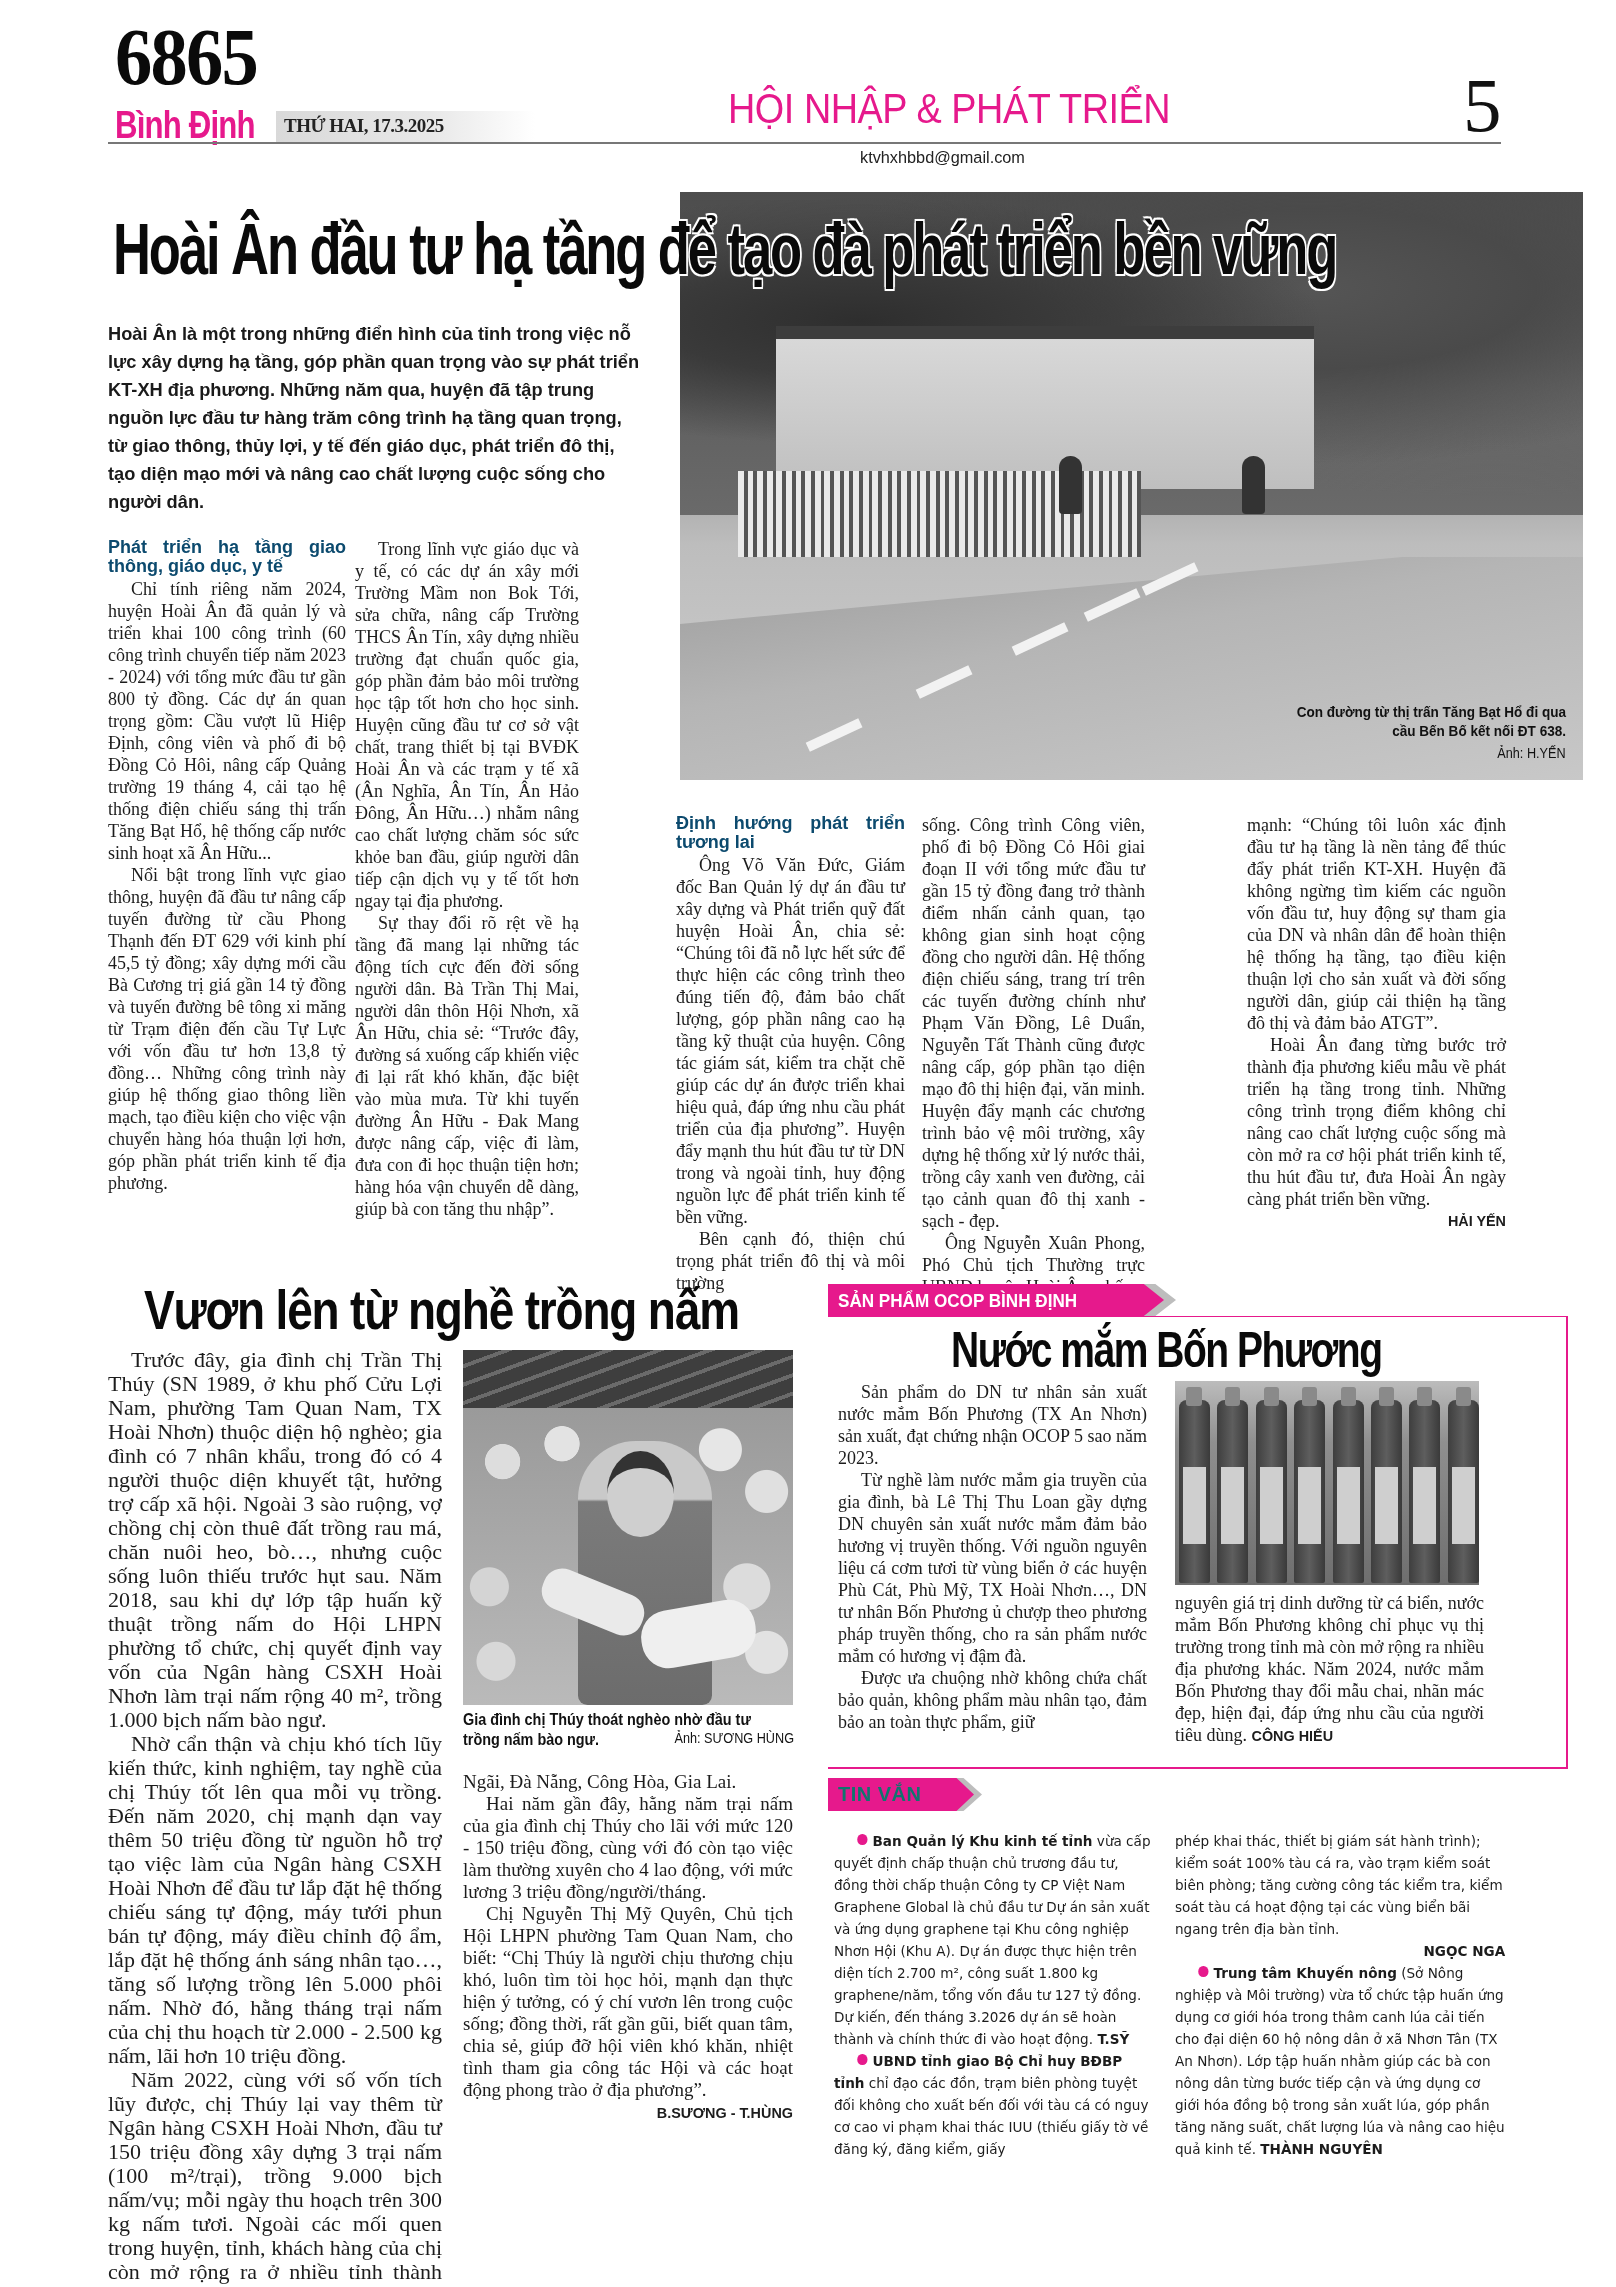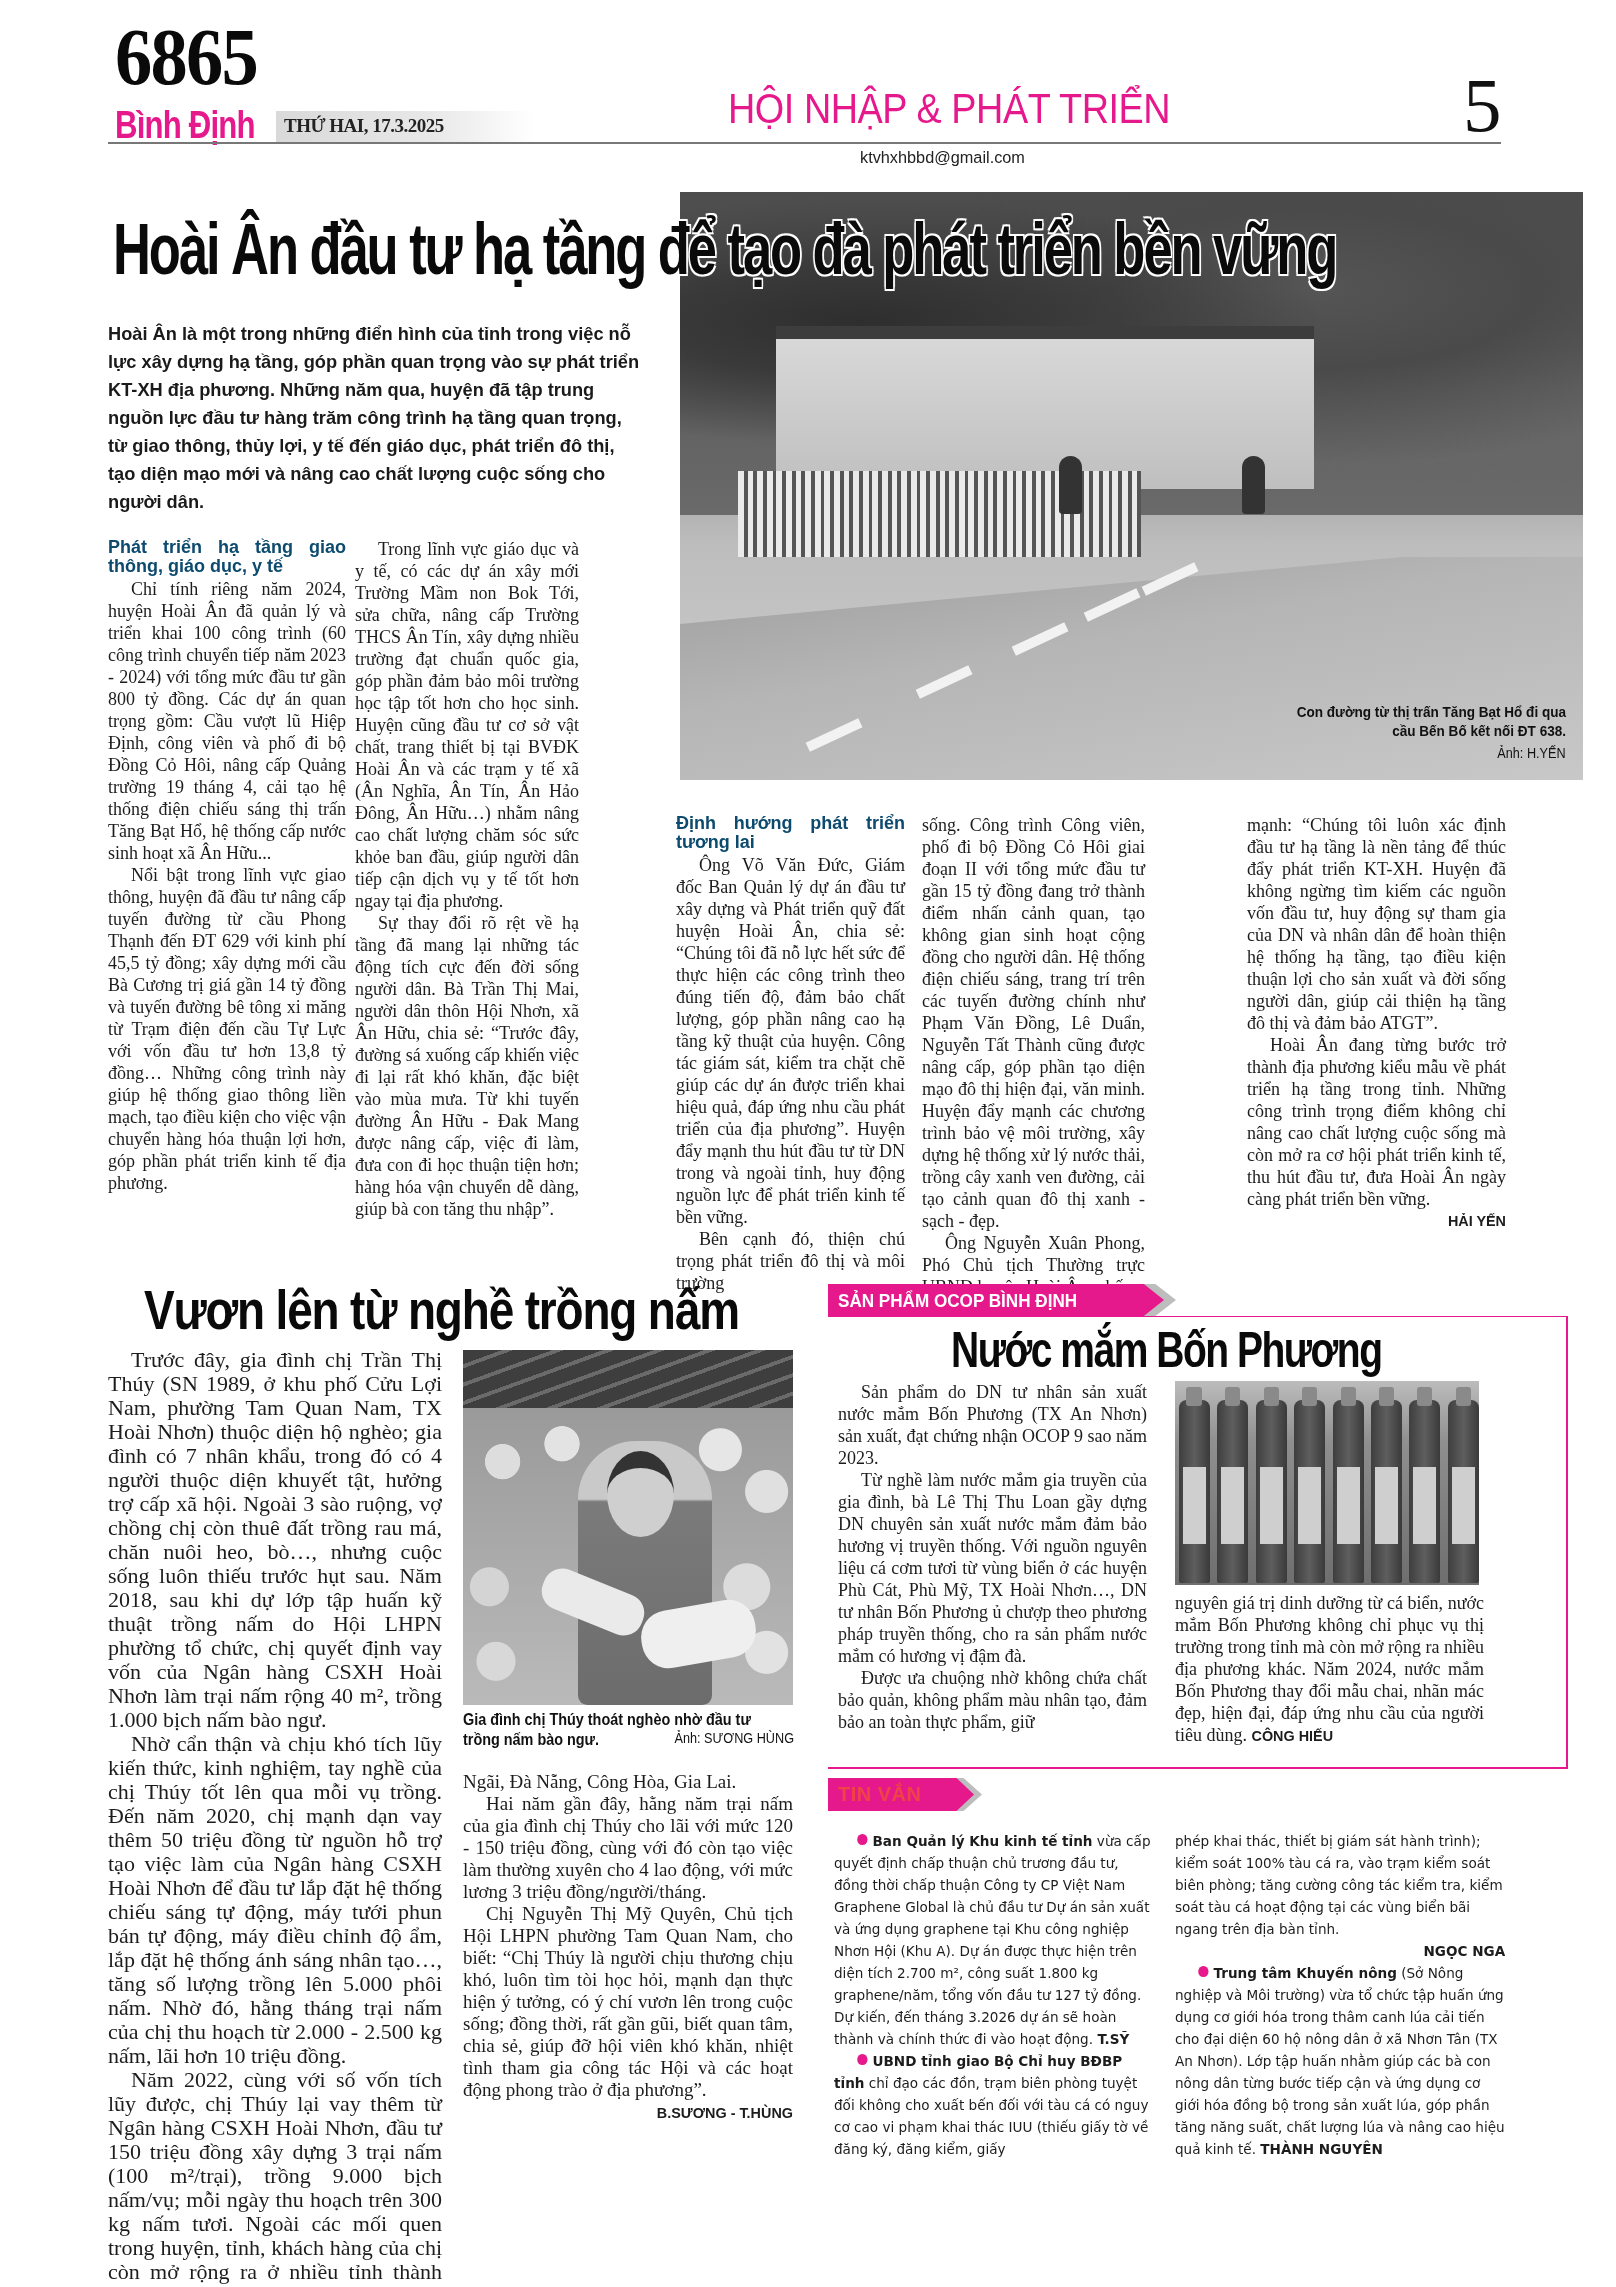--- a/index.html
+++ b/index.html
@@ -84,21 +84,21 @@
   #bottles-photo { left: 1175px; top: 1381px; width: 304px; height: 204px; overflow: hidden; background: linear-gradient(180deg,#bcbcbc 0%, #8f8f8f 30%, #6e6e6e 100%); }
   #bottles-photo .bottle { position:absolute; top:19px; width:31px; height:183px; background: linear-gradient(90deg,#3e3e3e,#5e5e5e 50%,#3a3a3a); border-radius: 7.7px 7.7px 1.9px 1.9px; }
   #bottles-photo .bottle::before { content:""; position:absolute; left:7.7px; top:-13.4px; width:15.4px; height:19px; background:#8a8a8a; border-radius:2.9px; }
   #bottles-photo .bottle::after { content:""; position:absolute; left:3.8px; top:67px; width:23px; height:77px; background:#cfcfcf; }
   #ocop-c2 { left: 1175px; top: 1592px; width: 309px; font-size: 18px; line-height: 22px; }
   #ocop-c2 p { text-indent: 0; }
 
   
   #tv-tag-shadow { left: 828px; top: 1778px; width: 154px; height: 33px; background: #bdbdbd; clip-path: polygon(0 0, 88% 0, 100% 50%, 88% 100%, 0 100%); }
   #tv-tag { left: 828px; top: 1778px; width: 146px; height: 33px; background: #e6198c; clip-path: polygon(0 0, 88% 0, 100% 50%, 88% 100%, 0 100%); }
-  #tv-tag-text { left: 838px; top: 1780px; font-family: "Liberation Sans", sans-serif; font-weight: bold; font-size: 20px; line-height: 29px; color: #ef4444; letter-spacing: 0.5px; }
+  #tv-tag-text { left: 838px; top: 1780px; font-family: "Liberation Sans", sans-serif; font-weight: bold; font-size: 20px; line-height: 29px; color: #0f766e; letter-spacing: 0.5px; }
   .brief { position: absolute; font-family: "DejaVu Sans", sans-serif; font-size: 14.6px; line-height: 22px; color: #1c1c1c; transform: scaleX(0.93); transform-origin: left; }
   .brief p { text-indent: 25px; }
   .brief .dot { display: inline-block; width: 10.6px; height: 10.6px; border-radius: 50%; background: #e6198c; margin-right: 5.8px; vertical-align: 1px; }
   .brief b { font-weight: bold; }
   .brief .by { display: block; text-align: right; font-weight: bold; }
   #tv-c1 { left: 834px; top: 1830px; width: 346px; }
   #tv-c2 { left: 1175px; top: 1830px; width: 355px; }
 </style>
 </head>
 <body>
@@ -176,21 +176,21 @@
   <p>Chị Nguyễn Thị Mỹ Quyên, Chủ tịch Hội LHPN phường Tam Quan Nam, cho biết: “Chị Thúy là người chịu thương chịu khó, luôn tìm tòi học hỏi, mạnh dạn thực hiện ý tưởng, có ý chí vươn lên trong cuộc sống; đồng thời, rất gần gũi, biết quan tâm, chia sẻ, giúp đỡ hội viên khó khăn, nhiệt tình tham gia công tác Hội và các hoạt động phong trào ở địa phương”.</p>
   <p style="text-align:right;text-indent:0"><span class="byline" style="float:none">B.SƯƠNG - T.HÙNG</span></p>
 </div>
 
 <div class="abs" id="ocop-tag-shadow"></div>
 <div class="abs" id="ocop-tag"></div>
 <div class="abs" id="ocop-tag-text">SẢN PHẨM OCOP BÌNH ĐỊNH</div>
 <div class="abs" id="ocop-box"></div>
 <h2 class="abs" id="ocop-title">Nước mắm Bốn Phương</h2>
 <div class="col" id="ocop-c1">
-  <p>Sản phẩm do DN tư nhân sản xuất nước mắm Bốn Phương (TX An Nhơn) sản xuất, đạt chứng nhận OCOP 9 sao năm 2023.</p>
+  <p>Sản phẩm do DN tư nhân sản xuất nước mắm Bốn Phương (TX An Nhơn) sản xuất, đạt chứng nhận OCOP 5 sao năm 2023.</p>
   <p>Từ nghề làm nước mắm gia truyền của gia đình, bà Lê Thị Thu Loan gầy dựng DN chuyên sản xuất nước mắm đảm bảo hương vị truyền thống. Với nguồn nguyên liệu cá cơm tươi từ vùng biển ở các huyện Phù Cát, Phù Mỹ, TX Hoài Nhơn…, DN tư nhân Bốn Phương ủ chượp theo phương pháp truyền thống, cho ra sản phẩm nước mắm có hương vị đậm đà.</p>
   <p>Được ưa chuộng nhờ không chứa chất bảo quản, không phẩm màu nhân tạo, đảm bảo an toàn thực phẩm, giữ</p>
 </div>
 <div class="abs" id="bottles-photo">
   <div class="bottle" style="left:3.8px"></div>
   <div class="bottle" style="left:42px"></div>
   <div class="bottle" style="left:81px"></div>
   <div class="bottle" style="left:119px"></div>
   <div class="bottle" style="left:158px"></div>
   <div class="bottle" style="left:196px"></div>

